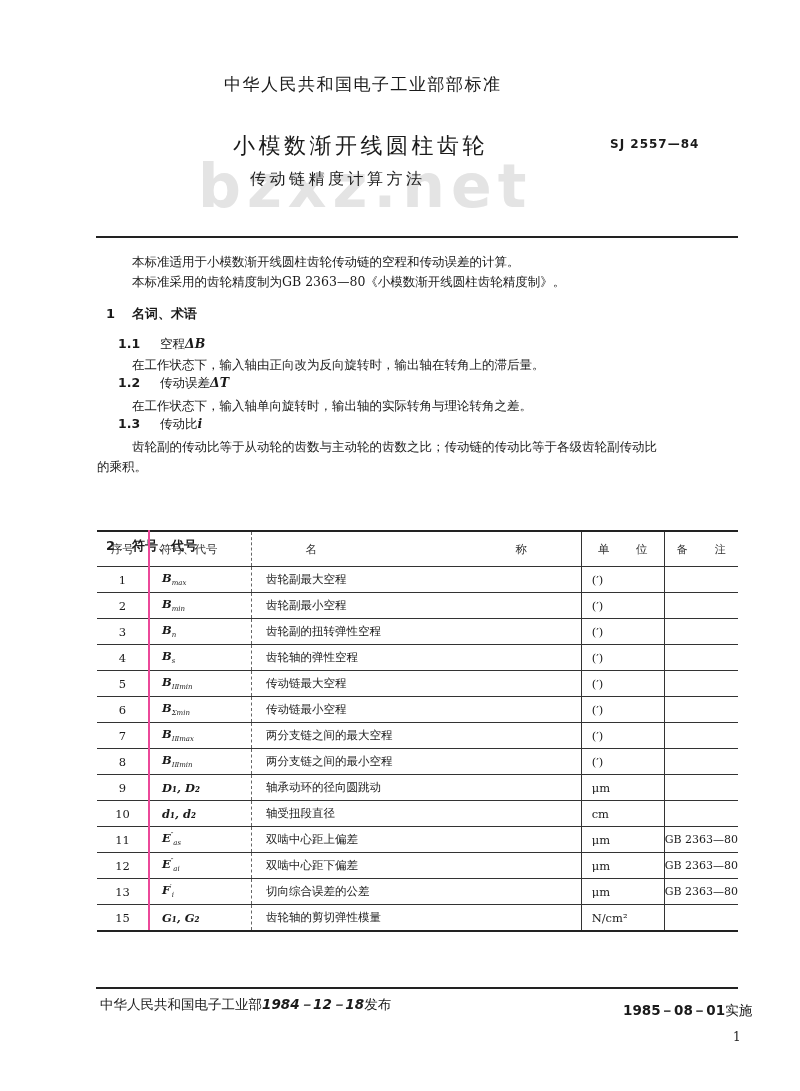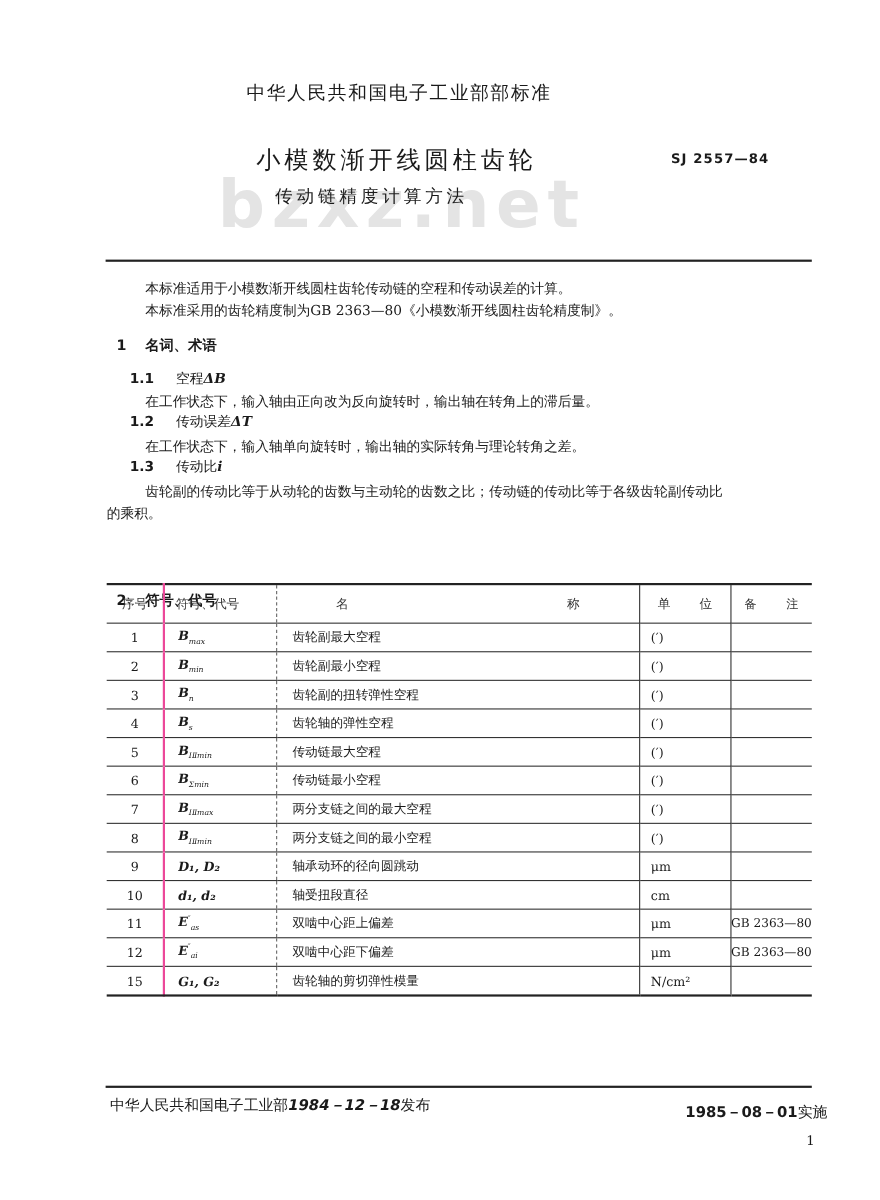--- a/index.html
+++ b/index.html
@@ -183,20 +183,27 @@
         <td class="c-note">GB 2363—80</td>
       </tr>
       <tr>
         <td class="c-no">12</td>
         <td class="c-sym"><span>E</span><sup>″</sup><sub>ai</sub></td>
         <td class="c-name">双啮中心距下偏差</td>
         <td class="c-unit">μm</td>
         <td class="c-note">GB 2363—80</td>
       </tr>
       <tr>
+        <td class="c-no">13</td>
+        <td class="c-sym"><span>F</span><sup>′</sup><sub>i</sub></td>
+        <td class="c-name">切向综合误差的公差</td>
+        <td class="c-unit">μm</td>
+        <td class="c-note">GB 2363—80</td>
+      </tr>
+      <tr>
         <td class="c-no">15</td>
         <td class="c-sym"><span>G₁, G₂</span></td>
         <td class="c-name">齿轮轴的剪切弹性模量</td>
         <td class="c-unit">N/cm²</td>
         <td class="c-note"></td>
       </tr>
     </tbody>
 </table>
 
 <div class="abs frule"></div>

